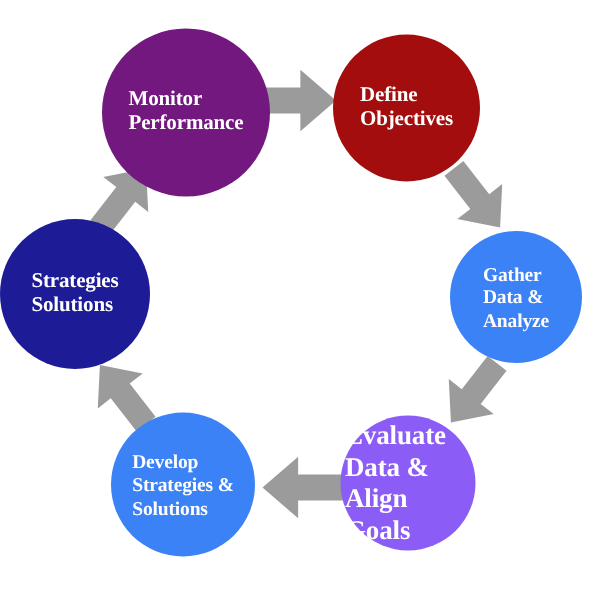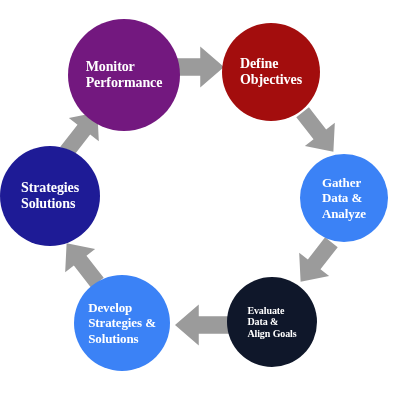--- a/index.html
+++ b/index.html
@@ -88,21 +88,21 @@
     </div>
     <div class="node" style="left: 222px; top: 23px; width: 98px; height: 98px; background: rgb(163, 13, 13); color: rgb(255, 255, 255); font-size: 14px;">
       <span class="node-label">Define
 Objectives</span>
     </div>
     <div class="node" style="left: 300px; top: 154px; width: 88px; height: 88px; background: #3b82f6; color: rgb(255, 255, 255); font-size: 13px;">
       <span class="node-label">Gather
 Data &amp;
 Analyze</span>
     </div>
-    <div class="node" style="left: 227px; top: 277px; width: 90px; height: 90px; background: #0f172a; color: rgb(255, 255, 255); font-size: 10px;">
+    <div class="node" style="left: 227px; top: 277px; width: 90px; height: 90px; background: #8b5cf6; color: rgb(255, 255, 255); font-size: 18px;">
       <span class="node-label">Evaluate
 Data &amp;
 Align Goals</span>
     </div>
     <div class="node" style="left: 74px; top: 275px; width: 96px; height: 96px; background: #3b82f6; color: rgb(255, 255, 255); font-size: 13px;">
       <span class="node-label">Develop
 Strategies &amp;
 Solutions</span>
     </div>
     <div class="node" style="left: 0px; top: 146px; width: 100px; height: 100px; background: rgb(30, 27, 150); color: rgb(255, 255, 255); font-size: 14px;">

